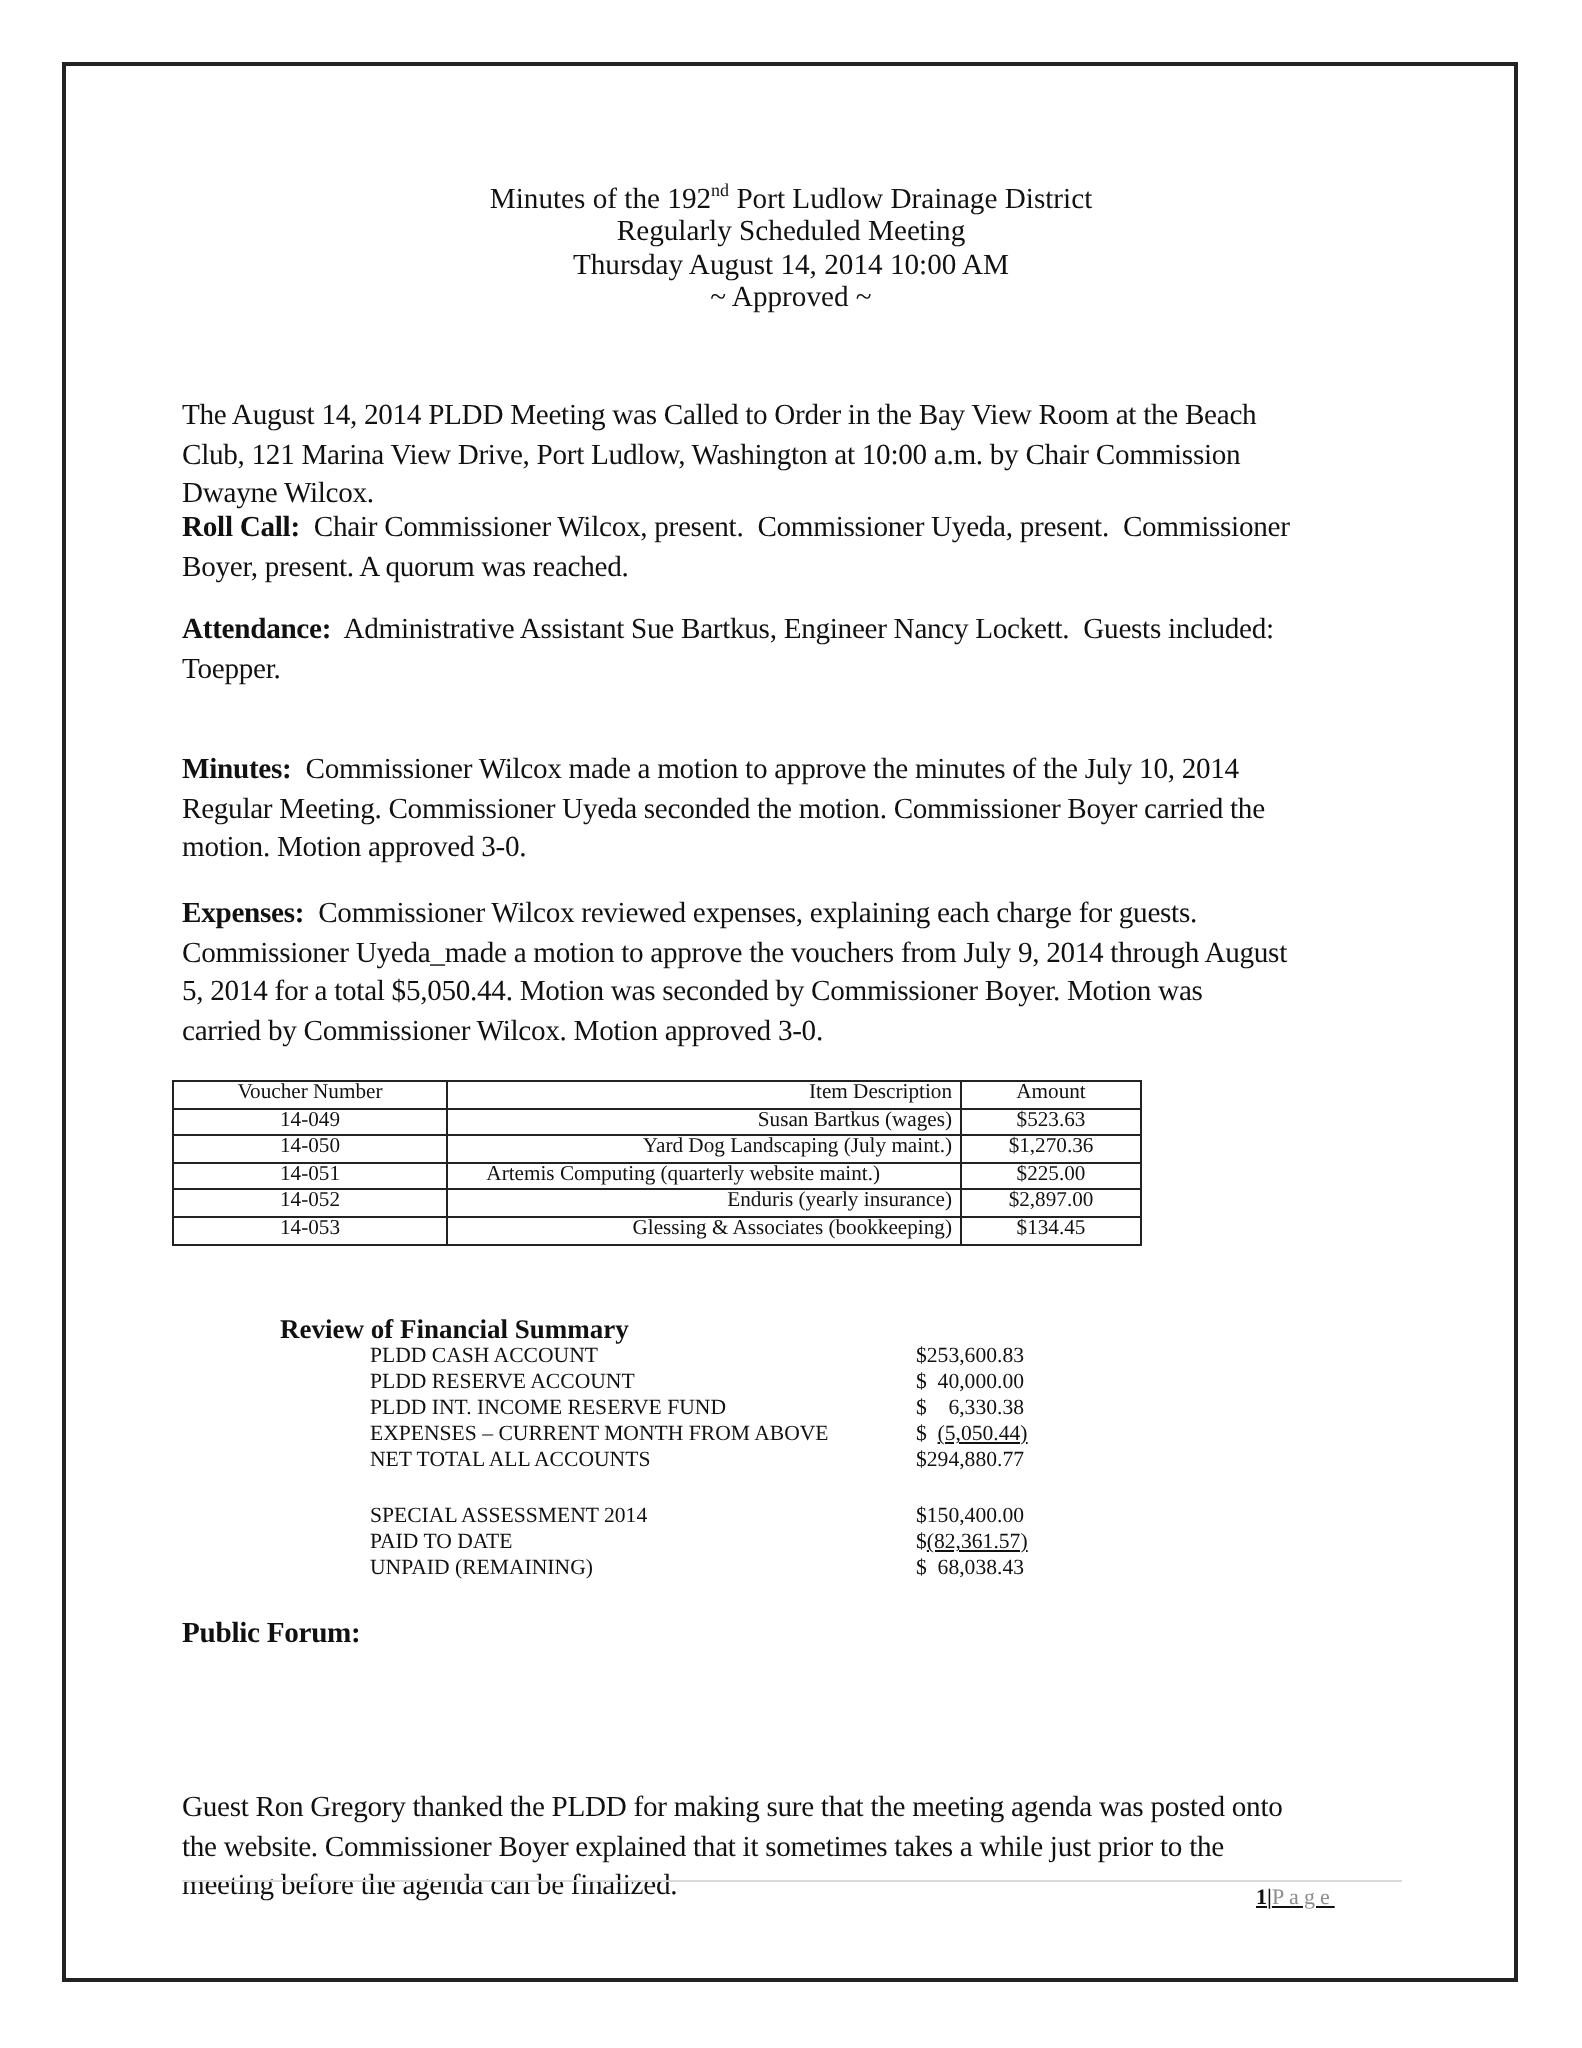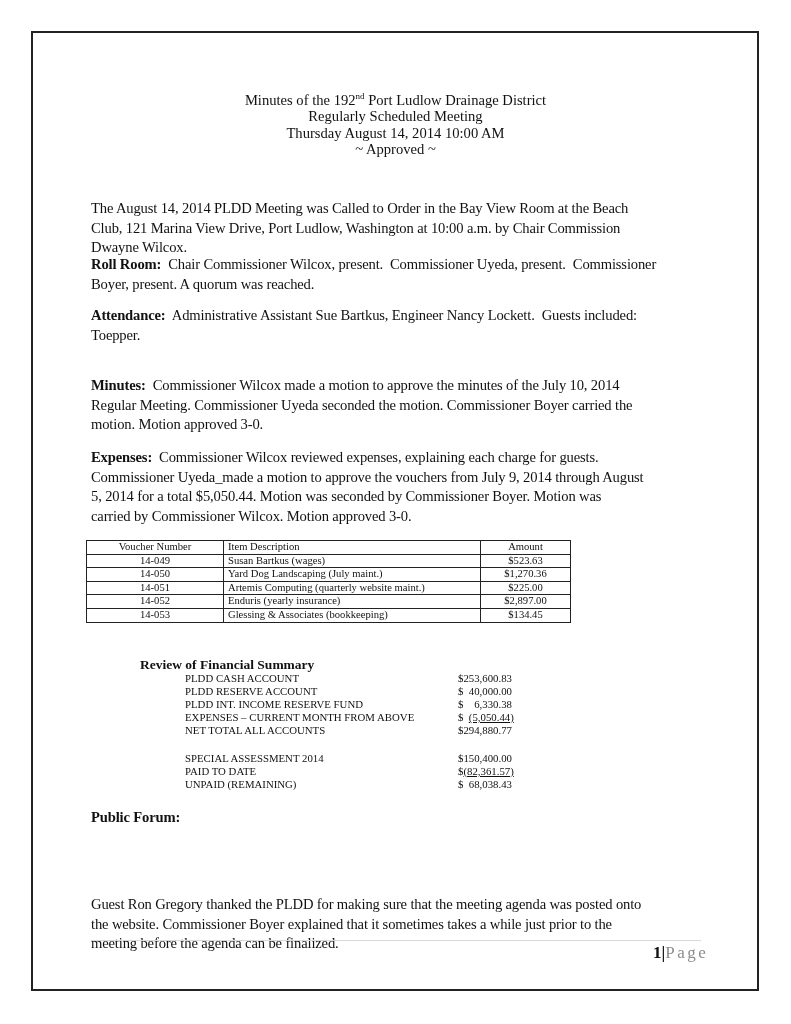--- a/index.html
+++ b/index.html
@@ -11,29 +11,29 @@
     .title-block { left: 0; width: 791px; top: 92px; text-align: center; font-size: 14.6px; line-height: 16.4px; }
     .title-block div { white-space: nowrap; }
     sup { font-size: 9px; line-height: 0; vertical-align: 6px; }
     .para { left: 91px; width: 640px; font-size: 14.6px; line-height: 19.5px; letter-spacing: -0.15px; }
     .para b { font-weight: bold; }
     .line { display: block; white-space: nowrap; }
     table.vouchers { position: absolute; left: 86px; top: 540px; width: 485px; border-collapse: collapse;
                      font-size: 10.6px; line-height: 12.6px; }
     table.vouchers td, table.vouchers th { border: 1.3px solid #222; padding: 0 4px; vertical-align: top; font-weight: normal; }
     table.vouchers .c1 { width: 128px; text-align: center; }
-    table.vouchers .c2 { width: 212px; text-align: left; }
+    table.vouchers .c2 { width: 212px; text-align: right; }
     table.vouchers .c3 { text-align: center; }
     .fin-title { left: 140px; top: 657px; font-size: 13.5px; font-weight: bold; }
     .fin-row { position: absolute; left: 185px; width: 360px; font-size: 10.8px; line-height: 13px; }
     .fin-row .lbl { position: absolute; left: 0; white-space: nowrap; }
     .fin-row .val { position: absolute; left: 273px; white-space: pre; }
     .u { text-decoration: underline; }
     .footer-line { left: 91px; top: 940px; width: 610px; height: 1px; background: #d9d9d9; }
-    .page-num { left: 653px; top: 943px; font-size: 17px; white-space: nowrap; }
+    .page-num { left: 628px; top: 943px; font-size: 11px; white-space: nowrap; text-decoration: underline; }
     .page-num .n { font-weight: bold; color: #111; }
     .page-num .sep { color: #111; font-weight: bold; }
     .page-num .p { color: #8c8c8c; letter-spacing: 2.5px; }
   </style>
 </head>
 <body>
 
 <div class="page-border"></div>
 
 <div class="abs title-block">
@@ -43,21 +43,21 @@
   <div>~ Approved ~</div>
 </div>
 
 <div class="abs para" style="top:199px;">
   <span class="line">The August 14, 2014 PLDD Meeting was Called to Order in the Bay View Room at the Beach</span>
   <span class="line">Club, 121 Marina View Drive, Port Ludlow, Washington at 10:00 a.m. by Chair Commission</span>
   <span class="line">Dwayne Wilcox.</span>
 </div>
 
 <div class="abs para" style="top:255px;">
-  <span class="line" style="white-space:pre;"><b>Roll Room:</b><span>  Chair Commissioner Wilcox, present.  Commissioner Uyeda, present.  Commissioner</span></span>
+  <span class="line" style="white-space:pre;"><b>Roll Call:</b><span>  Chair Commissioner Wilcox, present.  Commissioner Uyeda, present.  Commissioner</span></span>
   <span class="line">Boyer, present.  A quorum was reached.</span>
 </div>
 
 <div class="abs para" style="top:306px;">
   <span class="line" style="white-space:pre;"><b>Attendance:</b><span>  Administrative Assistant Sue Bartkus, Engineer Nancy Lockett.  Guests included:</span></span>
   <span class="line">Toepper.</span>
 </div>
 
 <div class="abs para" style="top:376px;">
   <span class="line" style="white-space:pre;"><b>Minutes:</b><span>  Commissioner Wilcox made a motion to approve the minutes of the July 10, 2014</span></span>

